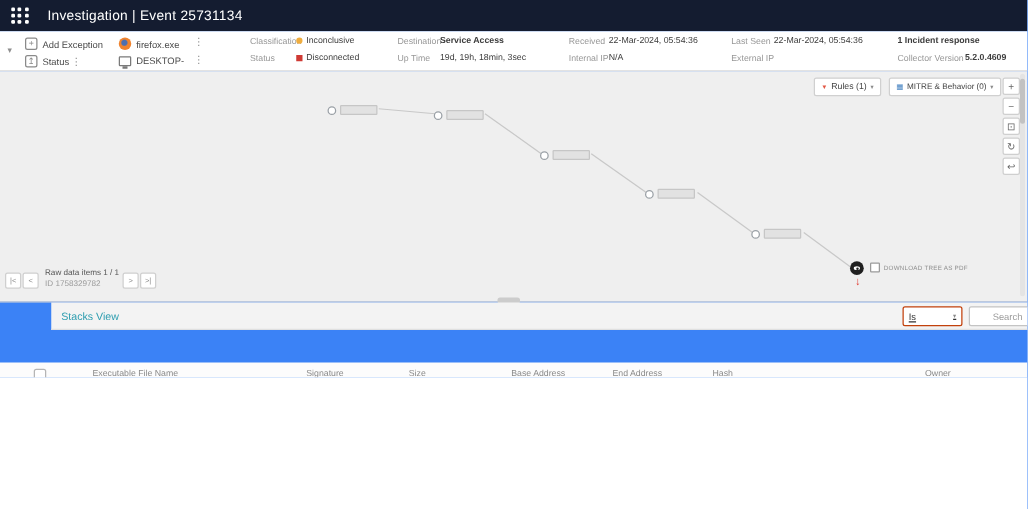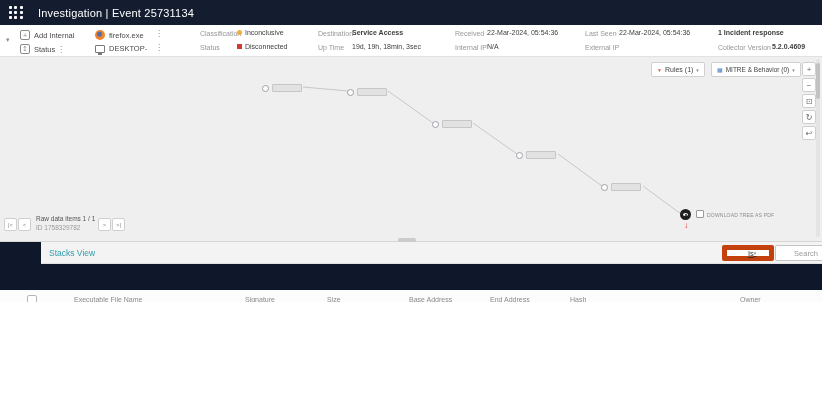--- a/index.html
+++ b/index.html
@@ -1,17 +1,17 @@
 <!DOCTYPE html>
 <html><head>
 <meta charset="utf-8">
 <style>
   * { margin:0; padding:0; box-sizing:border-box; }
   body { font-family:"Liberation Sans","DejaVu Sans",sans-serif; background:#fff; }
-  #app { position:relative; width:822px; height:302px; overflow:hidden; background:#0f172a; }
+  #app { position:relative; width:822px; height:302px; overflow:hidden; background:#3b82f6; }
 
   
   #topbar { position:absolute; left:0; top:0; width:822px; height:25px; background:#141c30; display:flex; align-items:center; }
   #apps-grid { width:14px; height:14px; margin-left:9px; display:grid; grid-template-columns:repeat(3,1fr); gap:2px; cursor:pointer; }
   #apps-grid i { width:3px; height:3px; background:#fff; border-radius:1px; }
   #topbar .title { color:#fff; font-size:11px; margin-left:15px; letter-spacing:.2px; }
 
   
   #toolbar { position:absolute; left:0; top:25px; width:822px; height:32px; background:#fff; border-bottom:1px solid #e2e2e2; }
   .collapse-ic { position:absolute; left:6px; top:11px; font-size:7px; color:#8f8f8f; cursor:pointer; }
@@ -50,21 +50,21 @@
   .red-arrow { position:absolute; left:684px; top:163px; font-size:9px; color:#e0362c; font-weight:bold; }
   .pgbtn { position:absolute; width:13px; height:13px; background:#fff; border:1px solid #cfcfcf; border-radius:2px; font-size:6px; color:#8a8a8a; display:flex; align-items:center; justify-content:center; cursor:pointer; }
   .pg-label { position:absolute; left:36px; top:158px; font-size:6.5px; color:#555; white-space:nowrap; }
   .pg-id { position:absolute; left:36px; top:167px; font-size:6.5px; color:#9a9a9a; white-space:nowrap; }
   .divider-line { position:absolute; left:0; top:241px; width:822px; height:1px; background:#d6d6d6; }
   .divider-handle { position:absolute; left:398px; top:238px; width:18px; height:5px; background:#cccccc; border-radius:2px; cursor:ns-resize; }
 
   
   #stacksbar { position:absolute; left:16px; top:242px; width:822px; height:22px; background:#f3f3f3; border-bottom:1px solid #e0e0e0;margin-left:25px; }
   #stacksbar .stitle { position:absolute; left:8px; top:6px; font-size:8.5px; color:#2f9eb0; }
-  .op-select { position:absolute; left:681px; top:3px; width:48px; height:16px; background:#fff; border:5px solid #c2410c; border-radius:2px; display:flex; align-items:center; justify-content:space-between; padding:0 21px; font-size:7.5px; color:#333; cursor:pointer;text-decoration:underline; }
+  .op-select { position:absolute; left:681px; top:3px; width:48px; height:16px; background:#fff; border:1px solid #c2410c; border-radius:2px; display:flex; align-items:center; justify-content:space-between; padding:0 4px; font-size:7.5px; color:#333; cursor:pointer;text-decoration:underline; }
   .search-input { position:absolute; left:734px; top:3px; width:62px; height:16px; border:1px solid #c4c4c4; border-radius:2px; font-size:7.5px; padding:0 4px; color:#333; font-family:"Liberation Sans","DejaVu Sans",sans-serif;text-align:center; }
   .search-input::placeholder { color:#9a9a9a; }
   .search-btn { position:absolute; left:798px; top:2px; width:18px; height:18px; background:#4a86c8; border-radius:2px; display:flex; align-items:center; justify-content:center; cursor:pointer; }
 
   
   #actions { position:absolute; left:0; top:264px; width:822px; height:26px; background:#fff; }
   .act-item { position:absolute; top:7px; display:flex; align-items:center; gap:4px; cursor:pointer; }
   .act-label { font-size:8px; color:#4a4a4a; white-space:nowrap; }
   .aid-ic { width:11px; height:9px; border:1px solid #7d7d7d; border-radius:2px; font-size:7px; color:#7d7d7d; display:flex; align-items:center; justify-content:center; }
   .ret-ic { font-size:9px; color:#6e6e6e; line-height:9px; }
@@ -105,21 +105,21 @@
         <i></i>
     </div>
     <div class="title">Investigation | Event 25731134</div>
   </div>
 
   <div id="toolbar">
     <span class="collapse-ic">▾</span>
 
     <div class="tb-item" style="left:20px;top:5px">
       <span class="plusbox">+</span>
-      <span class="tb-label">Add Internal</span>
+      <span class="tb-label">Add Exception</span>
     </div>
     <div class="tb-item" style="left:20px;top:19px">
       <span class="plusbox">↥</span>
       <span class="tb-label">Status</span>
     </div>
     <span class="kebab" style="left:57px;top:20px">⋮</span>
 
     <div class="tb-item" style="left:95px;top:5px">
       <span class="ff-icon"></span>
       <span class="tb-label">firefox.exe</span>

